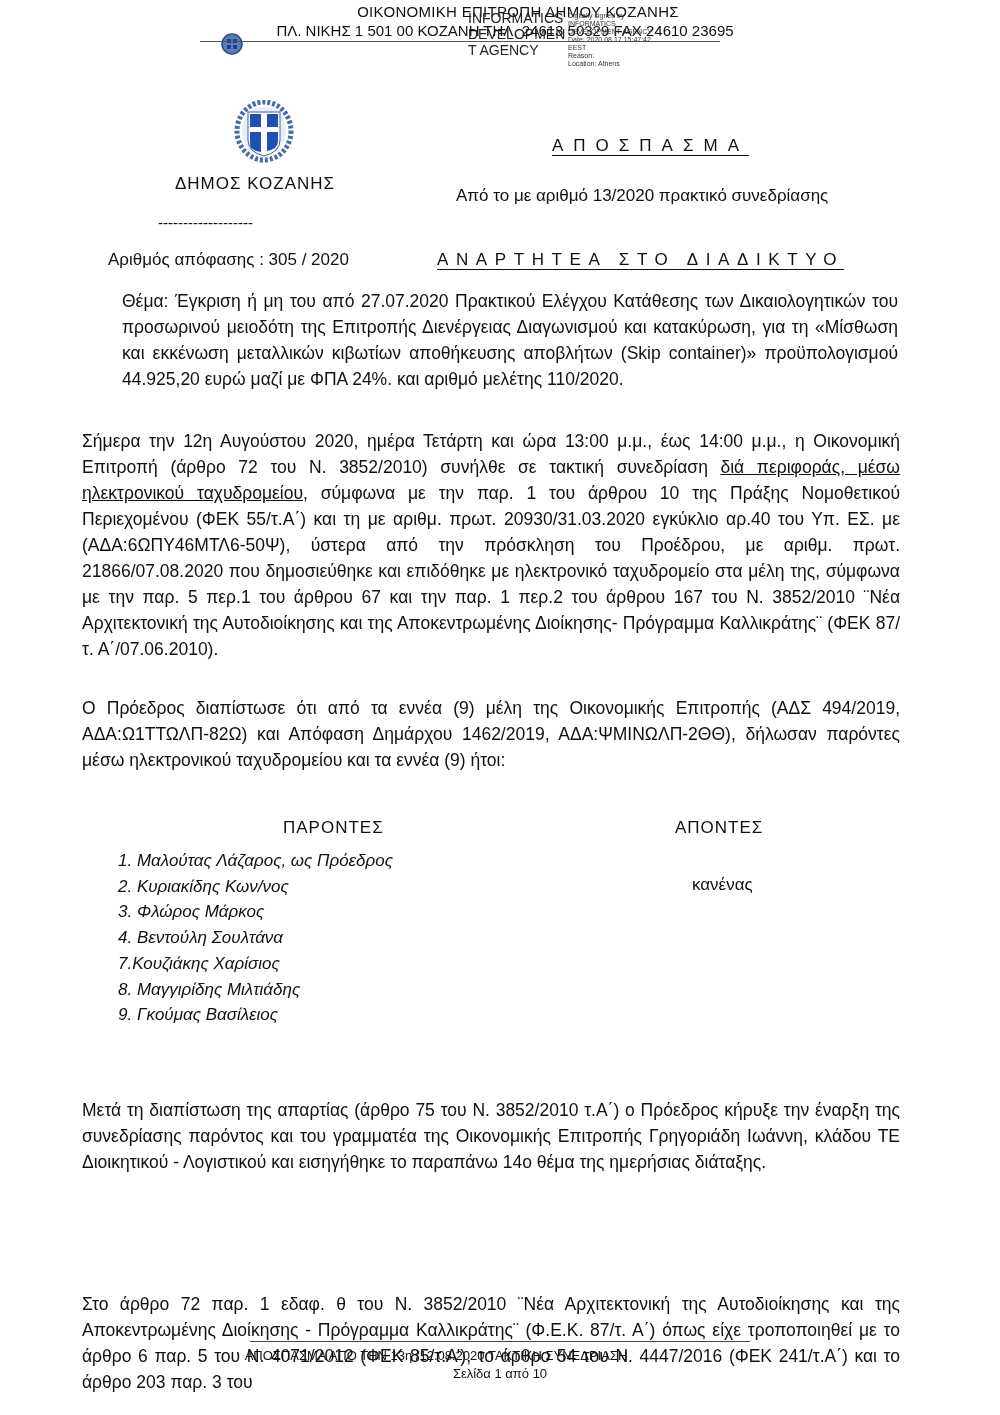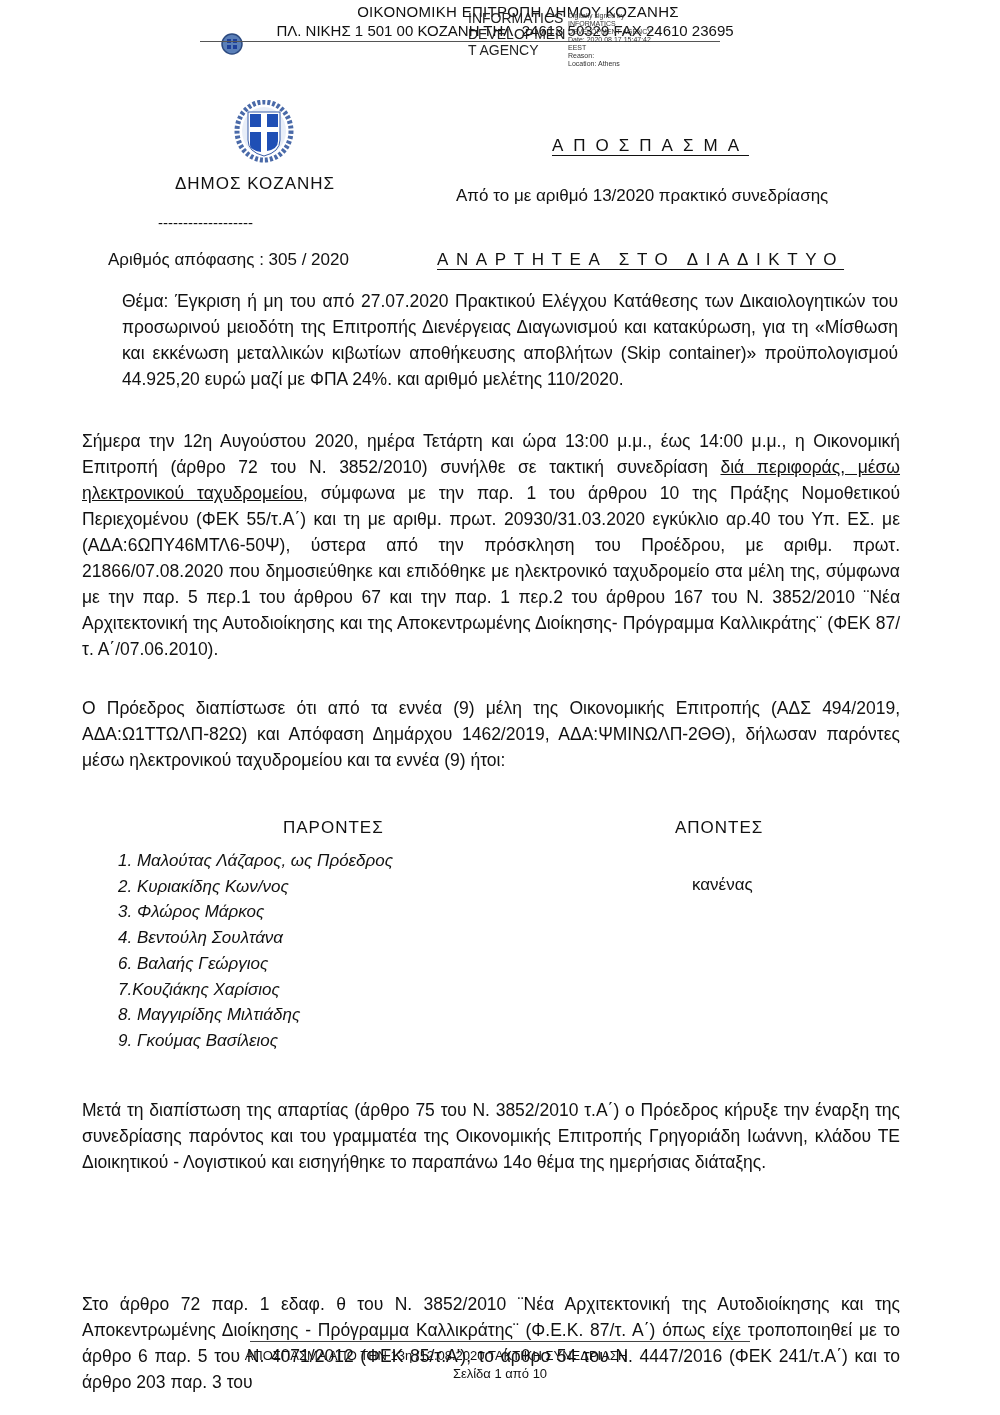--- a/index.html
+++ b/index.html
@@ -104,21 +104,20 @@
 
 <div class="abs para p2">Ο Πρόεδρος διαπίστωσε ότι από τα εννέα (9) μέλη της Οικονομικής Επιτροπής (ΑΔΣ 494/2019, ΑΔΑ:Ω1ΤΤΩΛΠ-82Ω) και Απόφαση Δημάρχου 1462/2019, ΑΔΑ:ΨΜΙΝΩΛΠ-2ΘΘ), δήλωσαν παρόντες μέσω ηλεκτρονικού ταχυδρομείου και τα εννέα (9) ήτοι:</div>
 
 <div class="abs col-head present-head">ΠΑΡΟΝΤΕΣ</div>
 <div class="abs col-head absent-head">ΑΠΟΝΤΕΣ</div>
 <div class="abs members">
   <div>1. Μαλούτας Λάζαρος, ως Πρόεδρος</div>
   <div>2. Κυριακίδης  Κων/νος</div>
   <div>3. Φλώρος Μάρκος</div>
   <div>4. Βεντούλη Σουλτάνα</div>
-  <div>6. Βαλαής Γεώργιος</div>
   <div>7.Κουζιάκης  Χαρίσιος</div>
   <div>8. Μαγγιρίδης Μιλτιάδης</div>
   <div>9. Γκούμας Βασίλειος</div>
 </div>
 <div class="abs absent-val">κανένας</div>
 
 <div class="abs para p3">Μετά τη διαπίστωση της απαρτίας (άρθρο 75 του Ν. 3852/2010 τ.Α΄) ο Πρόεδρος κήρυξε την έναρξη της συνεδρίασης παρόντος και του γραμματέα της Οικονομικής Επιτροπής Γρηγοριάδη Ιωάννη, κλάδου ΤΕ Διοικητικού - Λογιστικού και εισηγήθηκε το παραπάνω 14ο θέμα της ημερήσιας διάταξης.</div>
 <div class="abs para p4">Στο άρθρο 72 παρ. 1 εδαφ. θ του Ν. 3852/2010 ¨Νέα Αρχιτεκτονική της Αυτοδιοίκησης και της Αποκεντρωμένης Διοίκησης - Πρόγραμμα Καλλικράτης¨ (Φ.Ε.Κ. 87/τ. Α΄)  όπως είχε τροποποιηθεί με το άρθρο 6 παρ. 5 του Ν. 4071/2012 (ΦΕΚ 85/τ.Α’), το άρθρο 54 του Ν. 4447/2016 (ΦΕΚ 241/τ.Α΄) και το άρθρο 203 παρ. 3 του</div>
 
 <div class="abs ftr-rule"></div>

